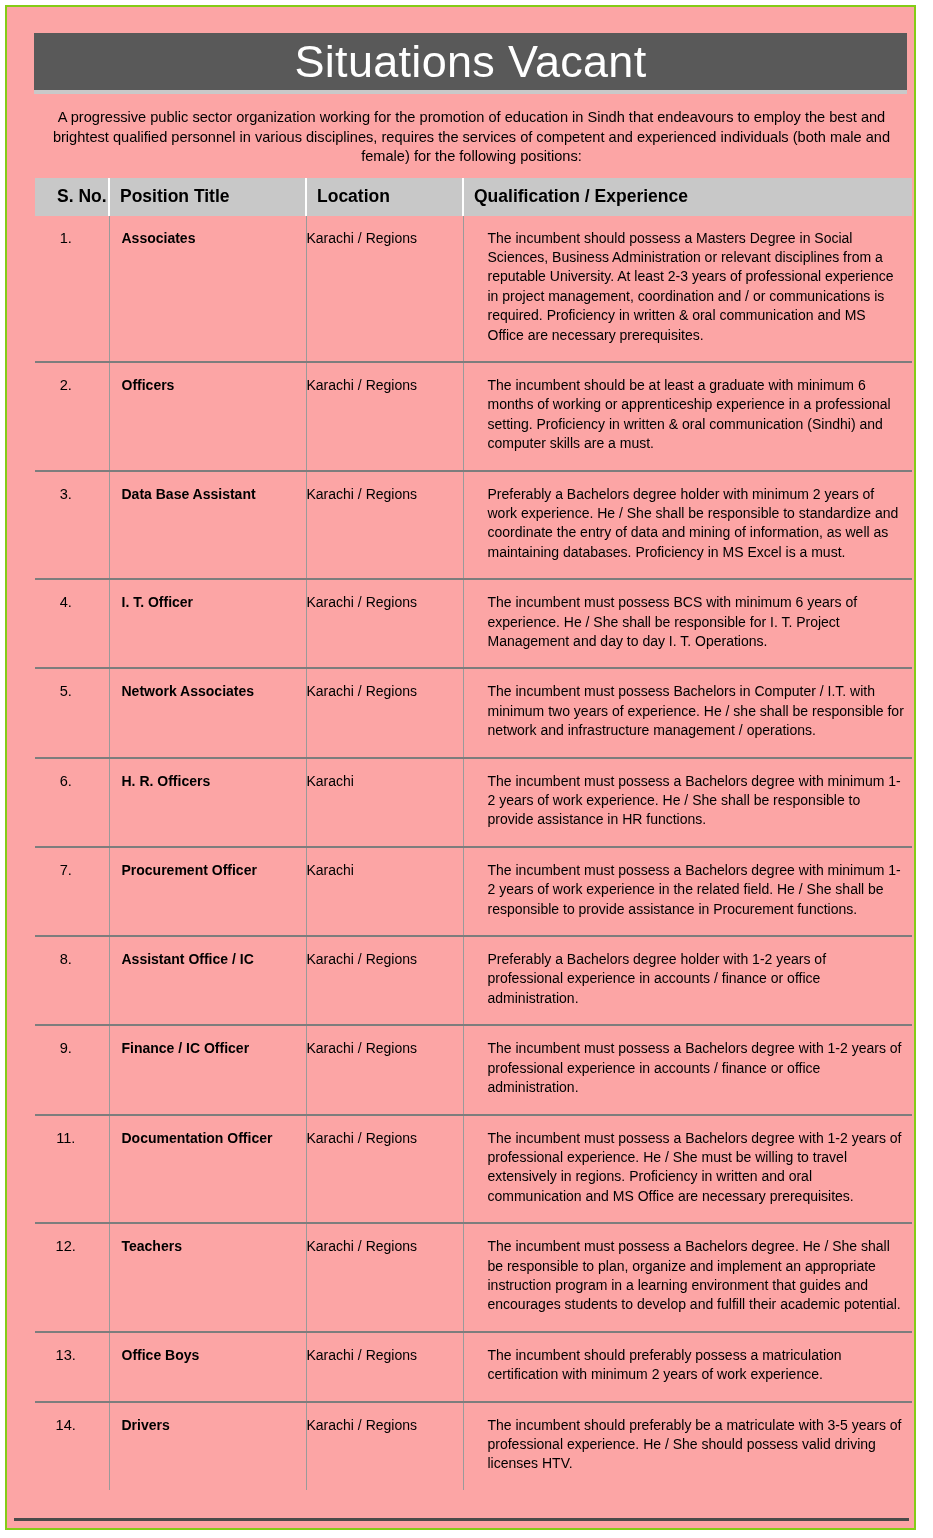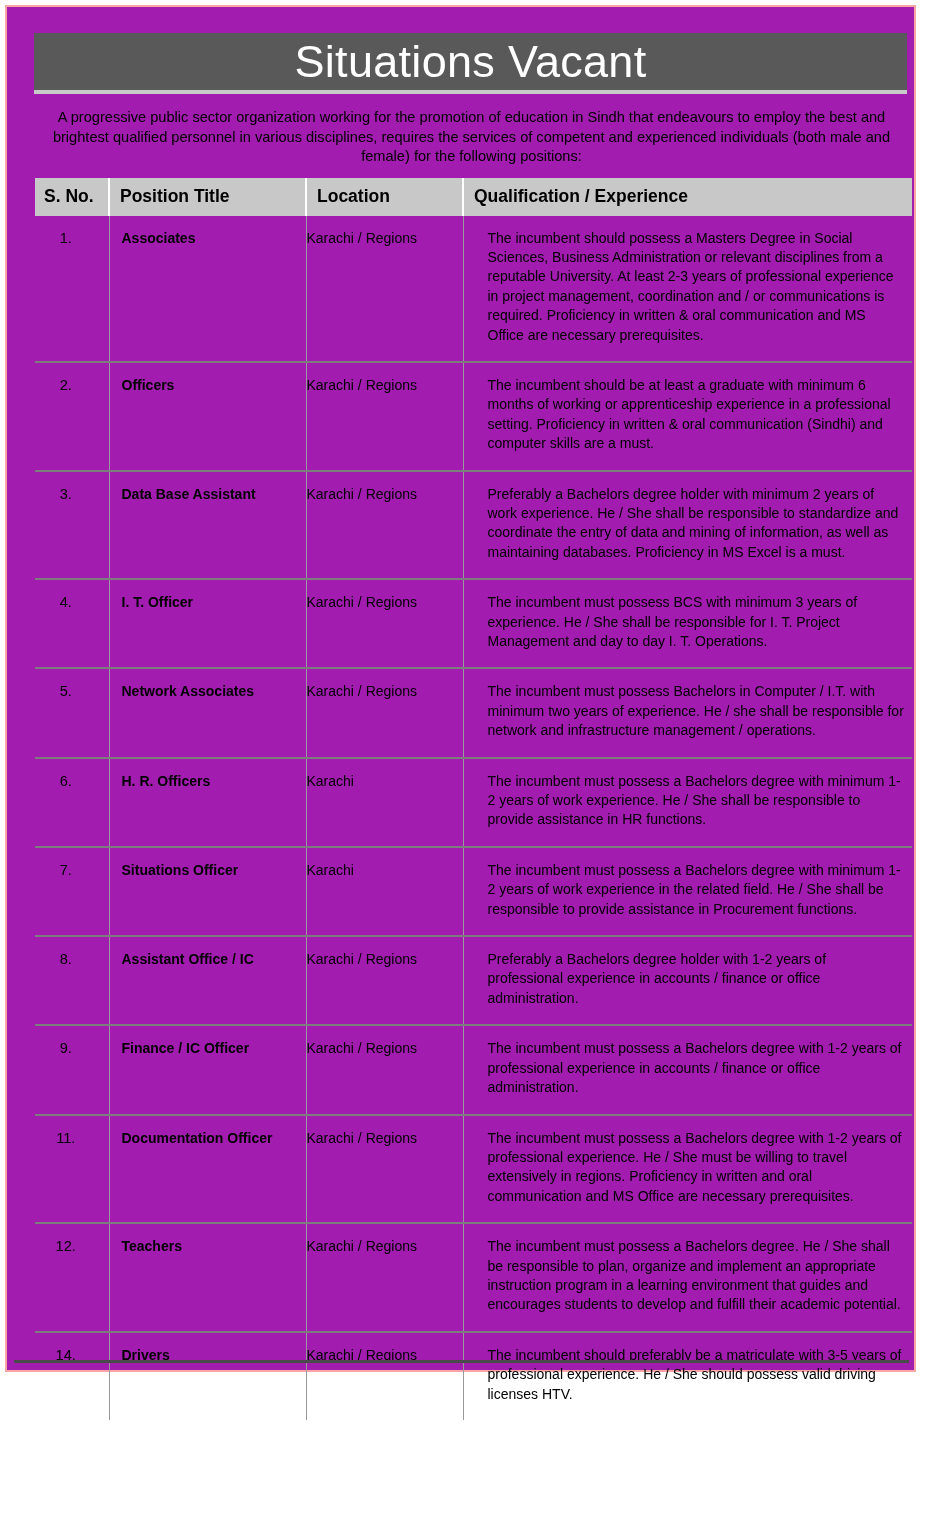--- a/index.html
+++ b/index.html
@@ -23,24 +23,24 @@
     width: 933px;
     height: 1538px;
     padding: 0;
     background: #ffffff;
   }
   #ad-frame {
     position: absolute;
     left: 5px;
     top: 5px;
     width: 911px;
-    height: 1367px;
+    height: 1525px;
     box-sizing: border-box;
-    border: 2px solid #fca5a5;
-    background: #a21caf;
+    border: 2px solid #84cc16;
+    background: #fca5a5;
   }
   #ad-inner {
     position: absolute;
     left: 25px;
     top: 26px;
     width: 879px;
     box-sizing: border-box;
   }
 
   
@@ -94,21 +94,21 @@
     background: #c8c8c8;
     font-size: 17.5px;
     font-weight: bold;
     text-align: left;
     padding: 5px 0 6px 10px;
     vertical-align: middle;
     height: 27px;
     border: none;
   }
   .vac-table thead th.th-no {
-    padding-left: 9px;
+    padding-left: 22px;
   }
   .vac-table thead th + th {
     border-left: 2px solid #ffffff;
   }
 
   .vac-table tbody tr {
     border-top: 2px solid #7d7d7d;
   }
   .vac-table tbody tr:first-child {
     border-top: none;
@@ -193,37 +193,37 @@
             <tr>
               <td class="td-no">3.</td>
               <td class="td-title">Data Base Assistant</td>
               <td class="td-loc">Karachi / Regions</td>
               <td class="td-qual">Preferably a Bachelors degree holder with minimum 2 years of work experience. He / She shall be responsible to standardize and coordinate the entry of data and mining of information, as well as maintaining databases. Proficiency in MS Excel is a must.</td>
             </tr>
             <tr>
               <td class="td-no">4.</td>
               <td class="td-title">I. T. Officer</td>
               <td class="td-loc">Karachi / Regions</td>
-              <td class="td-qual">The incumbent must possess BCS with minimum 3 years of experience. He / She shall be responsible for I. T. Project Management and day to day I. T. Operations.</td>
+              <td class="td-qual">The incumbent must possess BCS with minimum 6 years of experience. He / She shall be responsible for I. T. Project Management and day to day I. T. Operations.</td>
             </tr>
             <tr>
               <td class="td-no">5.</td>
               <td class="td-title">Network Associates</td>
               <td class="td-loc">Karachi / Regions</td>
               <td class="td-qual">The incumbent must possess Bachelors in Computer / I.T. with minimum two years of experience. He / she shall be responsible for network and infrastructure management / operations.</td>
             </tr>
             <tr>
               <td class="td-no">6.</td>
               <td class="td-title">H. R. Officers</td>
               <td class="td-loc">Karachi</td>
               <td class="td-qual">The incumbent must possess a Bachelors degree with minimum 1-2 years of work experience. He / She shall be responsible to provide assistance in HR functions.</td>
             </tr>
             <tr>
               <td class="td-no">7.</td>
-              <td class="td-title">Situations Officer</td>
+              <td class="td-title">Procurement Officer</td>
               <td class="td-loc">Karachi</td>
               <td class="td-qual">The incumbent must possess a Bachelors degree with minimum 1-2 years of work experience in the related field. He / She shall be responsible to provide assistance in Procurement functions.</td>
             </tr>
             <tr>
               <td class="td-no">8.</td>
               <td class="td-title">Assistant Office / IC</td>
               <td class="td-loc">Karachi / Regions</td>
               <td class="td-qual">Preferably a Bachelors degree holder with 1-2 years of professional experience in accounts / finance or office administration.</td>
             </tr>
             <tr>
@@ -236,20 +236,26 @@
               <td class="td-no">11.</td>
               <td class="td-title">Documentation Officer</td>
               <td class="td-loc">Karachi / Regions</td>
               <td class="td-qual">The incumbent must possess a Bachelors degree with 1-2 years of professional experience. He / She must be willing to travel extensively in regions. Proficiency in written and oral communication and MS Office are necessary prerequisites.</td>
             </tr>
             <tr>
               <td class="td-no">12.</td>
               <td class="td-title">Teachers</td>
               <td class="td-loc">Karachi / Regions</td>
               <td class="td-qual">The incumbent must possess a Bachelors degree. He / She shall be responsible to plan, organize and implement an appropriate instruction program in a learning environment that guides and encourages students to develop and fulfill their academic potential.</td>
+            </tr>
+            <tr>
+              <td class="td-no">13.</td>
+              <td class="td-title">Office Boys</td>
+              <td class="td-loc">Karachi / Regions</td>
+              <td class="td-qual">The incumbent should preferably possess a matriculation certification with minimum 2 years of work experience.</td>
             </tr>
             <tr>
               <td class="td-no">14.</td>
               <td class="td-title">Drivers</td>
               <td class="td-loc">Karachi / Regions</td>
               <td class="td-qual">The incumbent should preferably be a matriculate with 3-5 years of professional experience. He / She should possess valid driving licenses HTV.</td>
             </tr>
           </tbody>
       </table>
 

